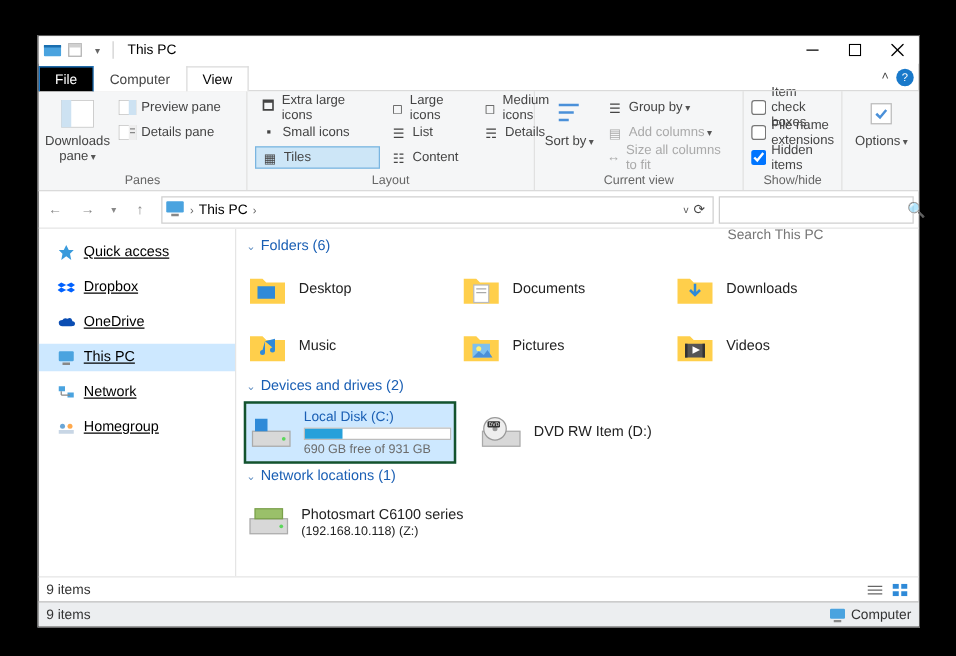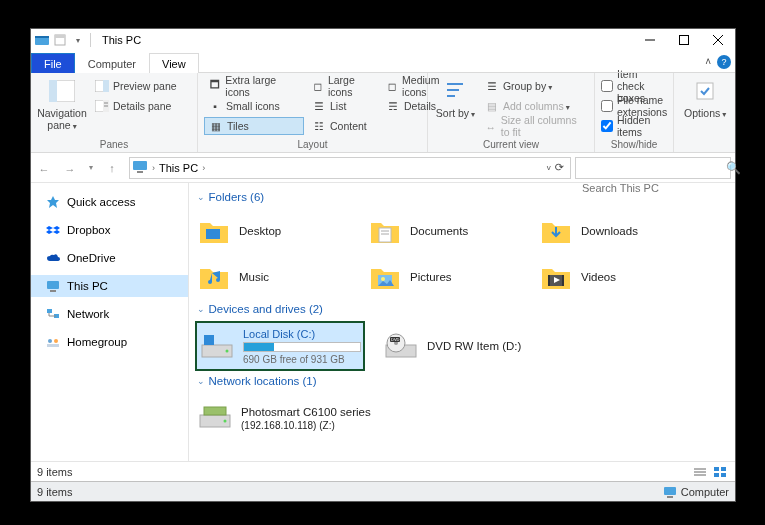--- a/index.html
+++ b/index.html
@@ -9,21 +9,21 @@
   
   .titlebar { height:22px; background:#fff; display:flex; align-items:center; font-size:11px; color:#000; }
   .titlebar .qat { display:flex; align-items:center; padding:0 2px; gap:0; }
   .tb-btn { width:18px; height:18px; display:flex; align-items:center; justify-content:center; }
   .titlebar .title { padding:0 6px; white-space:nowrap; }
   .titlebar .spacer { flex:1; }
   .win-btn { width:34px; height:22px; display:flex; align-items:center; justify-content:center; color:#000; }
   
   .ribtabs { height:22px; display:flex; align-items:flex-end; font-size:11px; border-bottom:1px solid #dadada; position:relative; }
   .ribtab { padding:4px 12px 3px; border:1px solid transparent; border-bottom:none; position:relative; top:1px; background:#fff; color:#444; }
-  .ribtab.file { background:#1d4ed8; color:#fff; border-color:#1979ca;}
+  .ribtab.file { background:#000000; color:#fff; border-color:#1979ca;}
   .ribtab.active { border-color:#dadada; background:#fff; color:#000;}
   .ribright { margin-left:auto; display:flex; align-items:center; height:100%; padding-right:4px; gap:6px; }
   .help { width:14px; height:14px; border-radius:50%; background:#1979ca; color:#fff; font-size:9px; display:flex; align-items:center; justify-content:center; }
   
   .ribbon { height:80px; background:#f5f6f7; border-bottom:1px solid #dadada; display:flex; font-size:10.5px; color:#444; }
   .group { border-right:1px solid #e1e1e1; display:flex; flex-direction:column; padding:2px 6px 0; }
   .group-body { flex:1; display:flex; align-items:flex-start; gap:4px; }
   .group-label { text-align:center; font-size:10px; color:#666; padding:1px 0 2px; }
   .big-btn { width:50px; display:flex; flex-direction:column; align-items:center; gap:2px; padding-top:2px; text-align:center; }
   .big-btn .ico { width:28px; height:28px; display:flex; align-items:center; justify-content:center; }
@@ -39,21 +39,21 @@
   .navbtn { width:24px; height:24px; border-radius:3px; display:flex; align-items:center; justify-content:center; color:#888; margin:0 1px;}
   .crumbs { flex:1; height:22px; border:1px solid #cfcfcf; margin:0 4px; display:flex; align-items:center; padding:0 2px; gap:4px; }
   .crumbs .pc-ico { width:16px; height:16px; }
   .crumbs .sep { color:#666; font-size:9px; }
   .crumb-end { margin-left:auto; display:flex; align-items:center; gap:4px; padding-right:4px;}
   .search { width:156px; height:22px; border:1px solid #cfcfcf; margin-right:4px; display:flex; align-items:center; padding:0 4px; color:#777; }
   .search input { border:none; outline:none; font-size:11px; flex:1; color:#555; background:transparent;margin-top:41px; }
   
   .body { flex:1; display:flex; min-height:0; }
   .sidebar { width:158px; border-right:1px solid #e5e5e5; padding:8px 0; font-size:11.5px; overflow:auto;}
-  .navitem { display:flex; align-items:center; gap:6px; height:22px; padding:0 8px 0 14px; }
+  .navitem { display:flex; align-items:center; gap:6px; height:22px; padding:0 8px 0 14px;text-decoration:underline; }
   .navitem.sel { background:#cde8ff; }
   .navitem .nico { width:16px; height:16px; display:flex; align-items:center; justify-content:center; }
   .content { flex:1; overflow:auto; padding:4px 0 4px 6px; font-size:11.5px; }
   .section-h { color:#1a5fb4; font-size:11.5px; padding:4px 0 6px 2px; display:flex; align-items:center; gap:4px;}
   .section-h .chev { font-size:9px; color:#5b8bc0; }
   .tilegrid { display:flex; flex-wrap:wrap; gap:2px 16px; }
   .ftile { width:155px; height:44px; display:flex; align-items:center; gap:8px; padding:2px;}
   .ftile .fold-ico { width:34px; height:34px; display:flex; align-items:center; justify-content:center; }
   .ftile .lab { font-size:11.5px; color:#222; }
   .dtile { width:170px; height:50px; display:flex; align-items:center; gap:8px; padding:2px;}
@@ -133,21 +133,21 @@
 
     <div class="group">
       <div class="group-body">
         <div class="big-btn">
           <div class="ico">
                 <svg width="26" height="22">
                   <rect x="0" y="0" width="26" height="22" fill="#fff" stroke="#b6b6b6"></rect>
                   <rect x="0" y="0" width="8" height="22" fill="#cde2f2"></rect>
                 </svg>
               </div>
-          <span class="ddarrow">Navigation pane</span>
+          <span class="ddarrow">Downloads pane</span>
         </div>
         <div class="small-stack">
           <div class="small-item">
             <span class="sq">
                   <svg width="14" height="12">
                     <rect x="0" y="0" width="14" height="12" fill="#fff" stroke="#b6b6b6"></rect>
                     <rect x="8" y="0" width="6" height="12" fill="#cde2f2"></rect>
                   </svg>
                 </span>
             <span>Preview pane</span>

